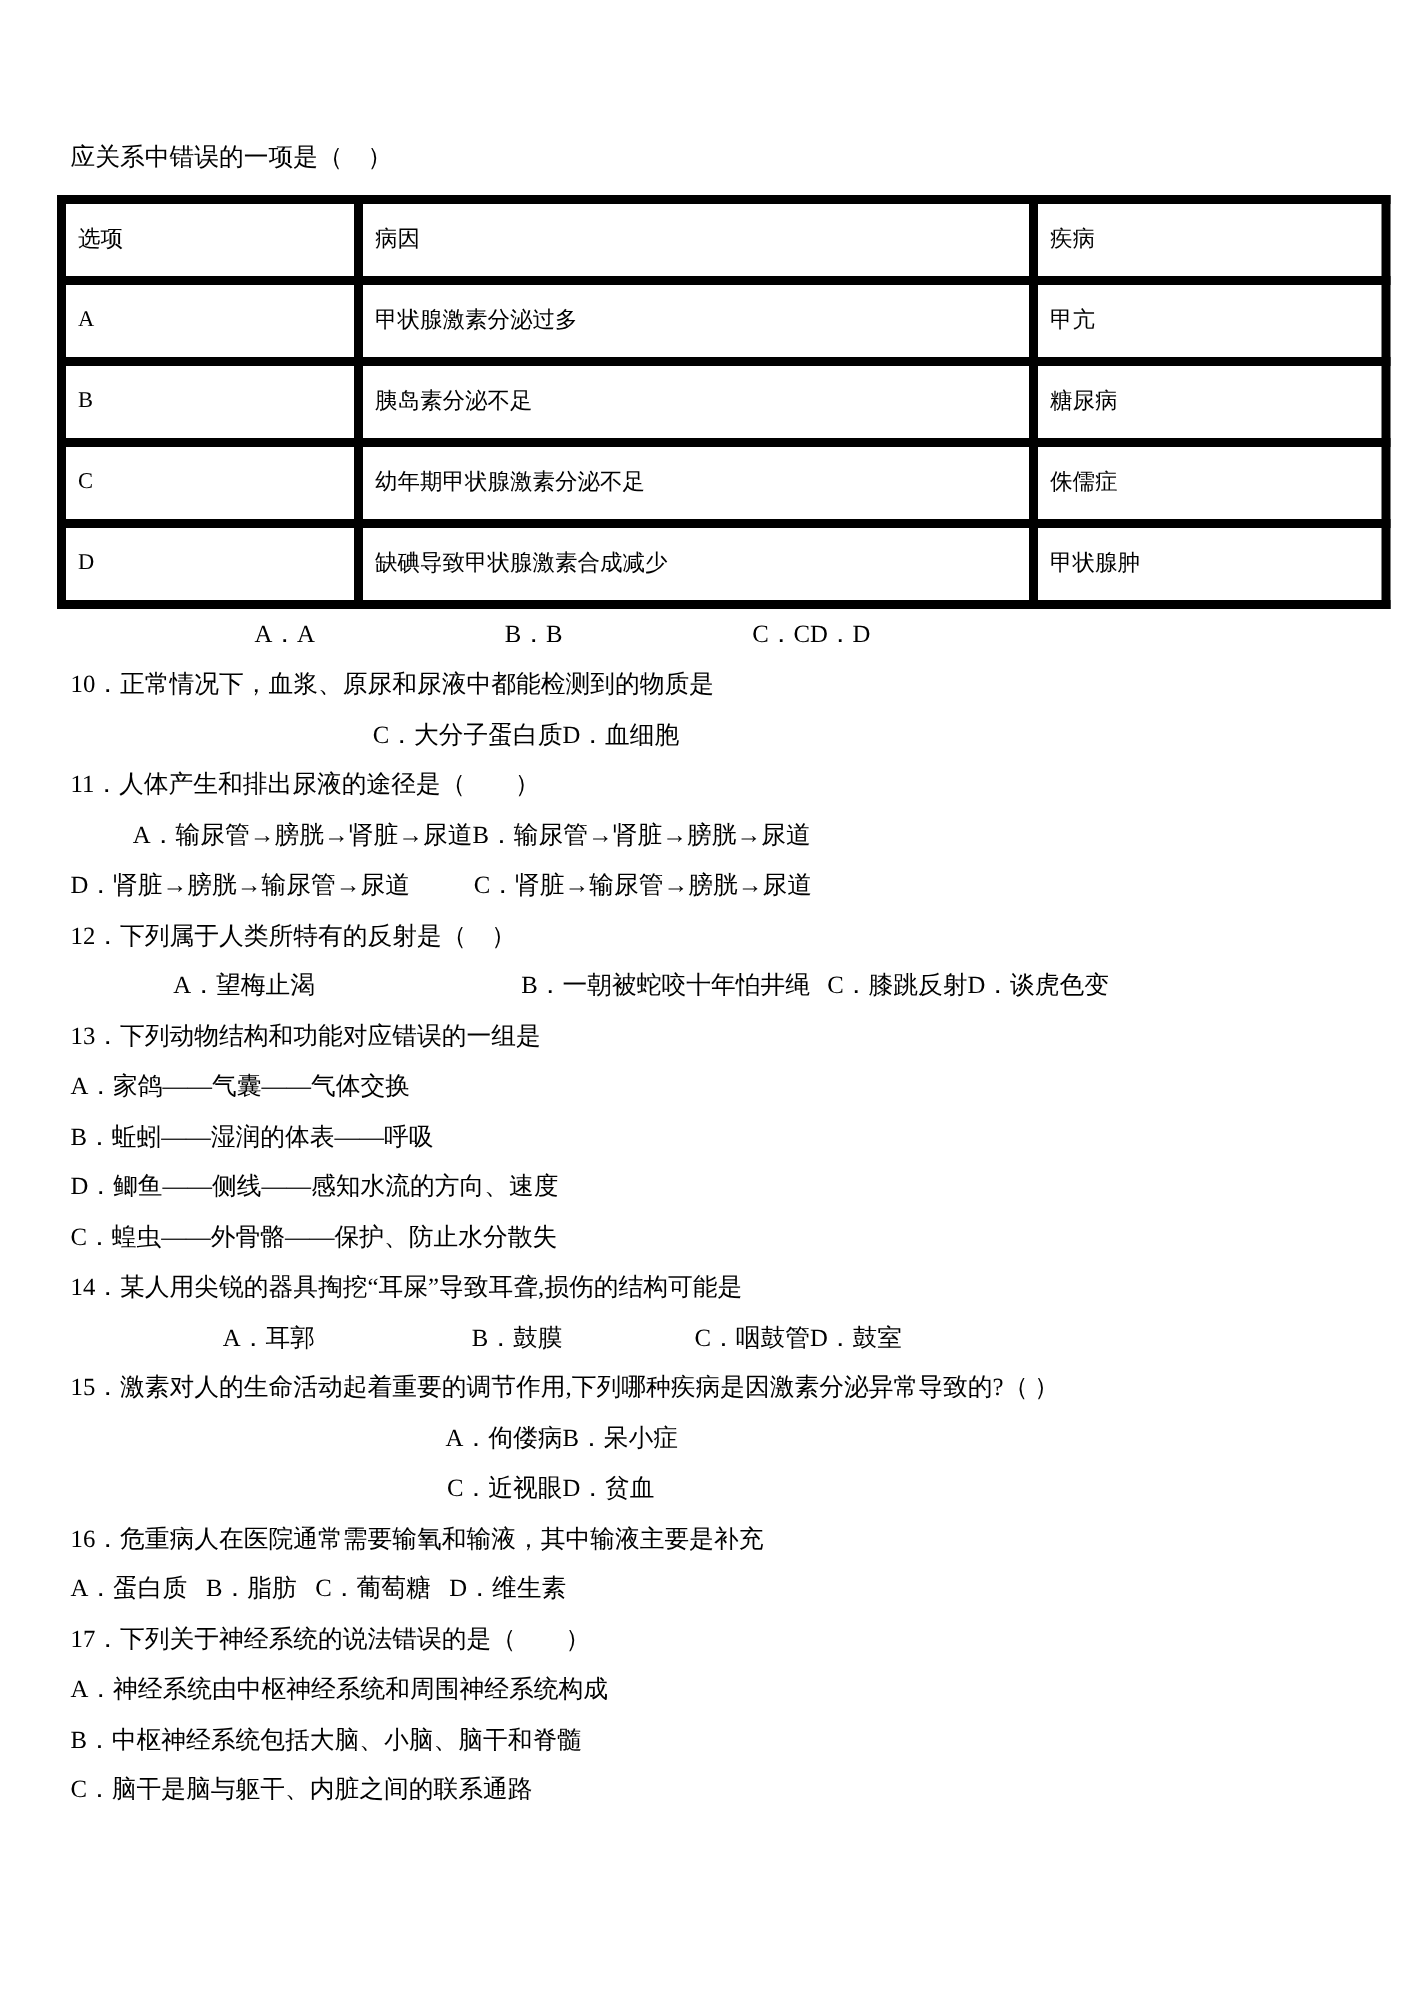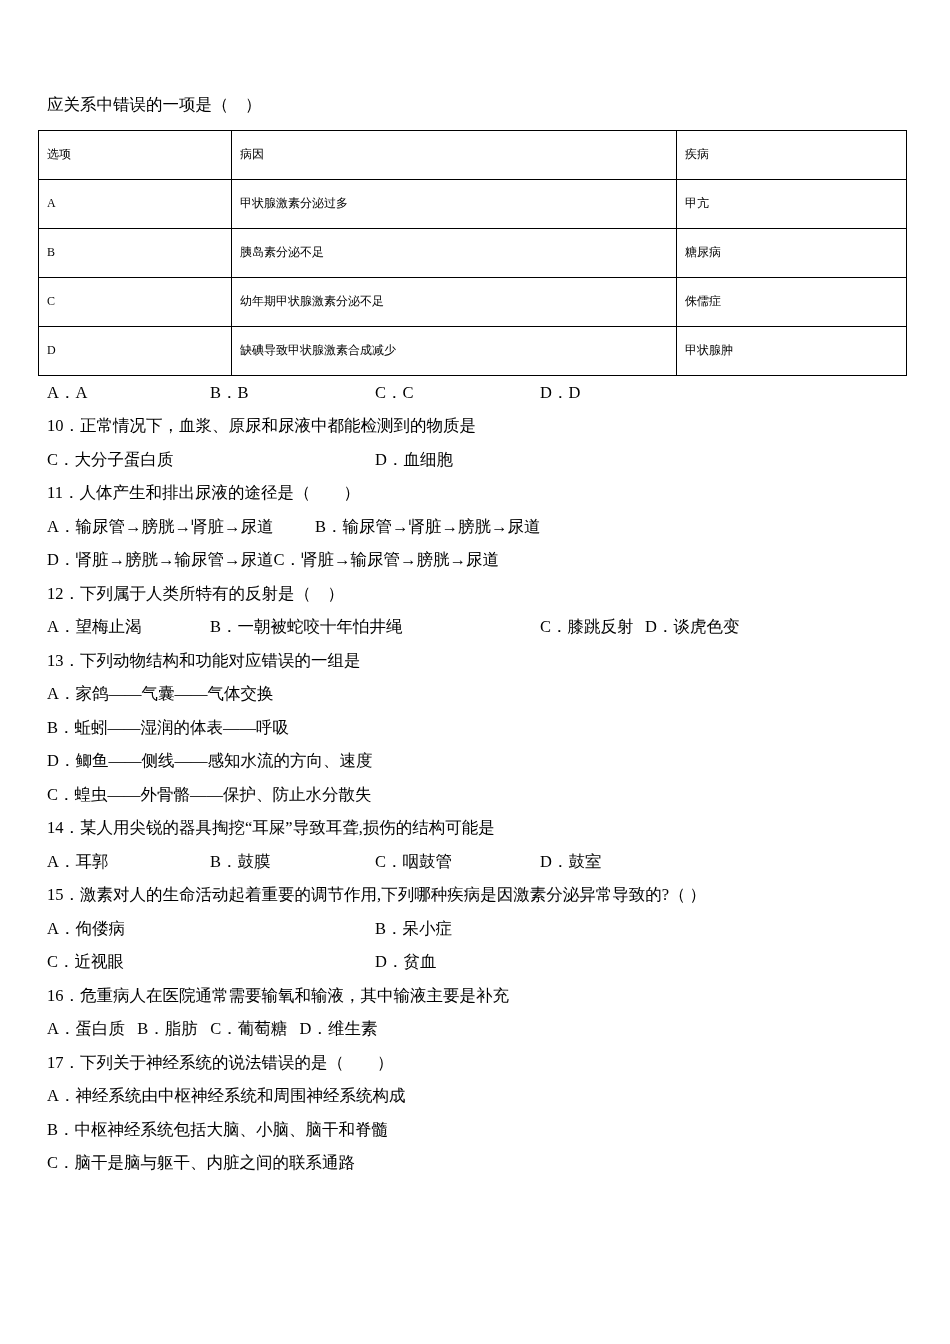--- a/index.html
+++ b/index.html
@@ -14,40 +14,40 @@
     width:950px;height:1344px;
     padding:88px 47px 12px 47px;
     font-size:16.5px;
   }
   .line{
     height:33.5px;
     line-height:33.5px;
     white-space:pre;
     font-size:16.5px;
   }
-  .row{display:flex;}
+  .row{display:flex;text-align:right;}
   .seg{display:inline-block;white-space:pre;}
   .w163{width:163px;}
   .w165{width:165px;}
   .w328{width:328px;}
   .w268{width:268px;}
   .w330{width:330px;font-family:Liberation Serif, serif;}
   .w105{width:105px;}
   table.qtable{
     border-collapse:collapse;
     margin:8px 0 0 -9px;
     width:865px;
     table-layout:fixed;
   }
   table.qtable td{
-    border:1px solid #000000;
+    border:6px solid #000000;
     height:48px;
     padding:0 8px;
     vertical-align:middle;
-    font-size:12px;
+    font-size:15px;
     font-weight:normal;
     text-align:left;
     overflow:hidden;
   }
   .c1{width:176px;}
   .c2{width:428px;}
   .c3{width:213px;}
 </style>
 </head>
 <body>

